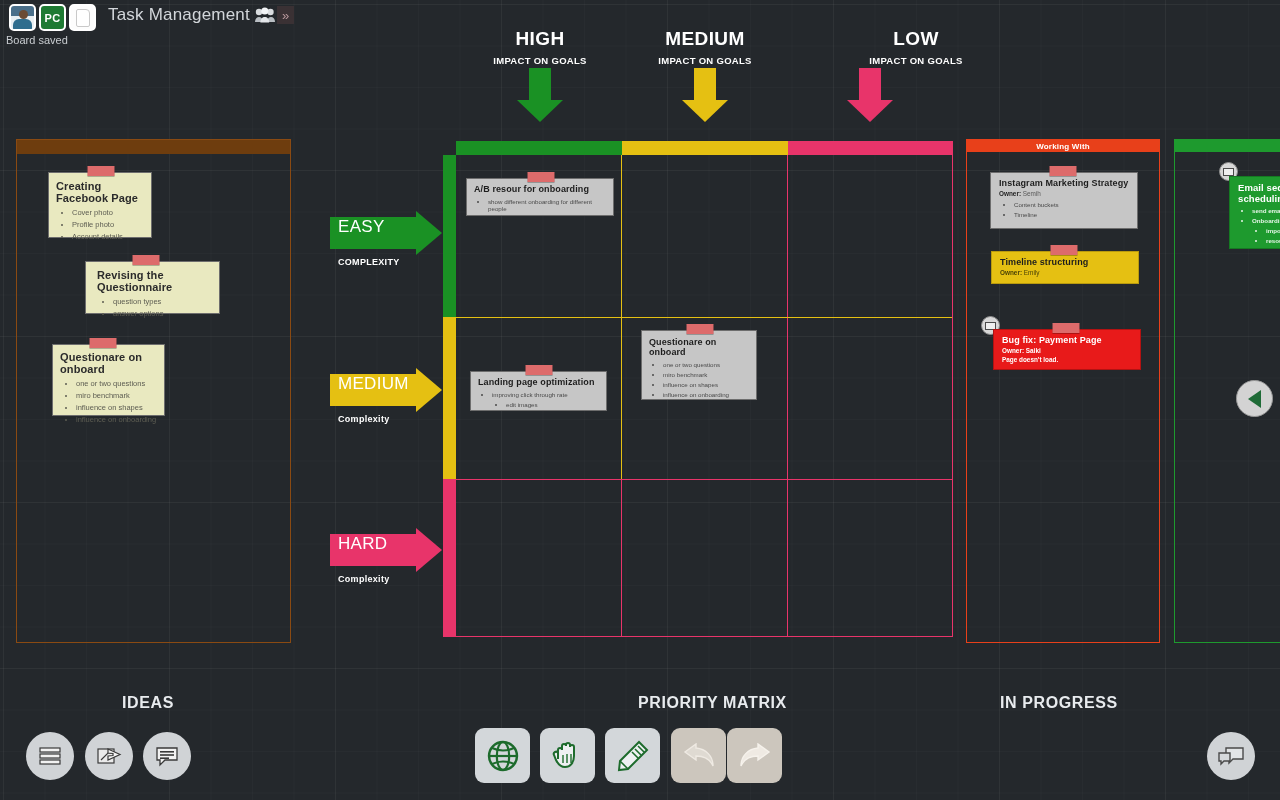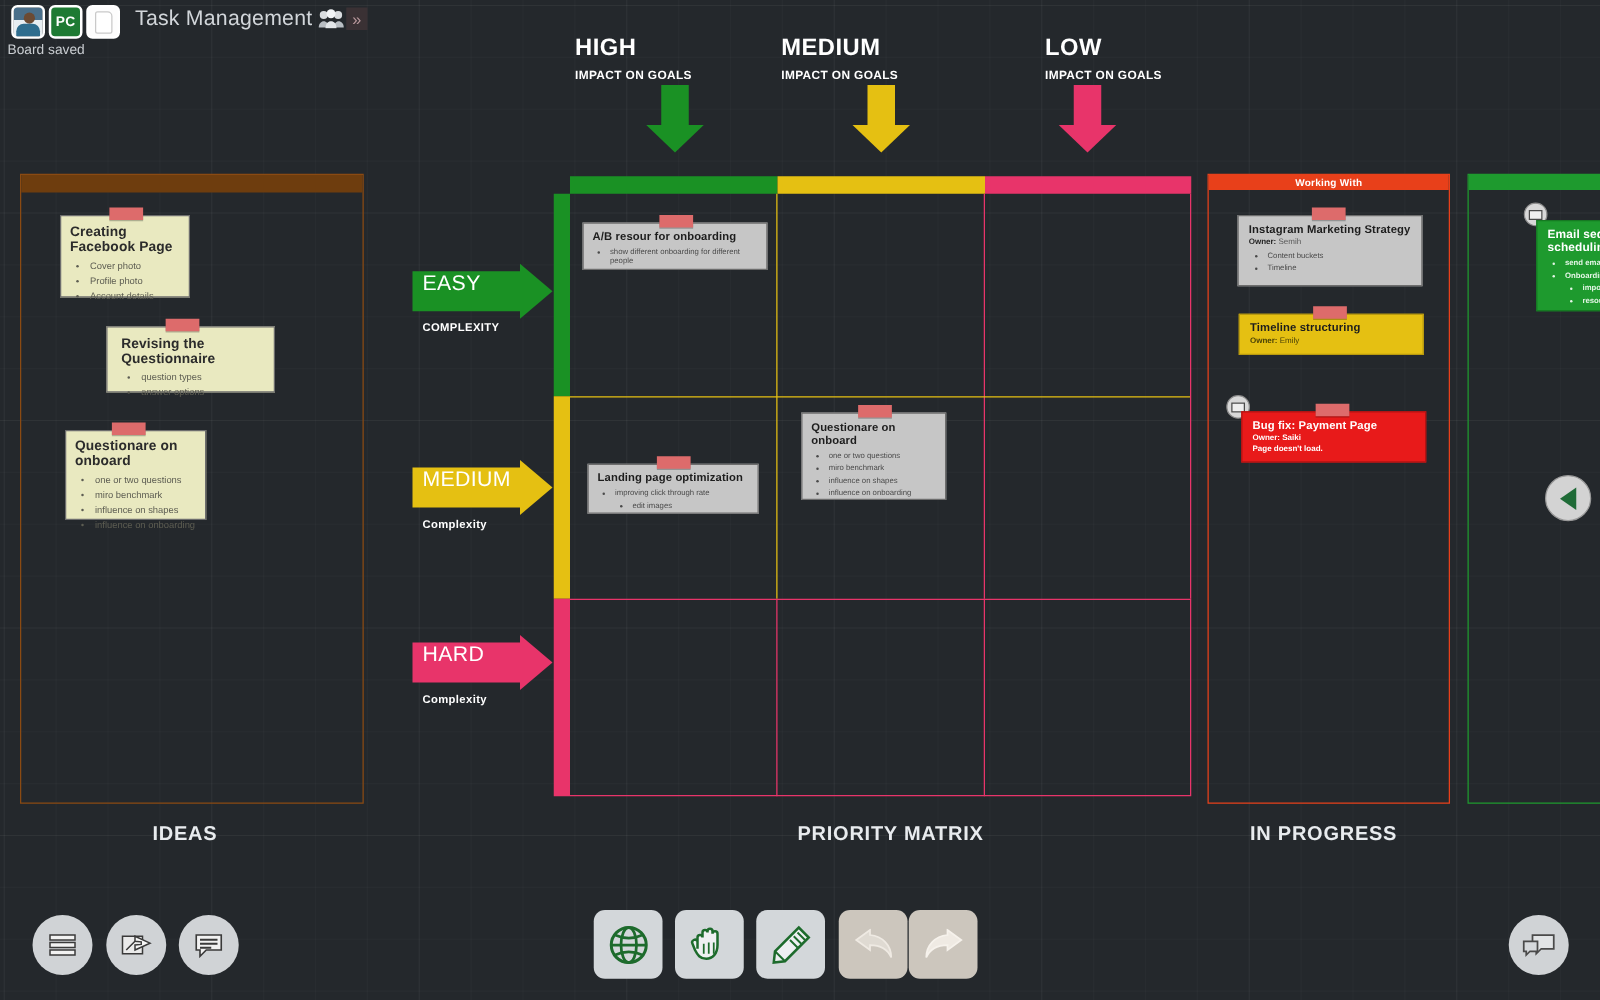--- a/index.html
+++ b/index.html
@@ -40,21 +40,21 @@
      background:#fff; border:1px solid #c9c9c9; border-radius:2px 4px 2px 2px; }
   #board-saved { position:absolute; left:6px; top:34px; color:#c9cdd1; font-size:11px; }
   #board-title { position:absolute; left:108px; top:5px; color:#d2d6da;
      font-size:17px; letter-spacing:.2px; }
   #team-icon { position:absolute; left:254px; top:7px; width:22px; height:16px; }
   #chev-btn { position:absolute; left:277px; top:6px; width:17px; height:18px;
      background:#3a3134; display:flex; align-items:center; justify-content:center;
      color:#b9989c; font-size:13px; }
 
   
-  .impact-head { position:absolute; width:160px; }
+  .impact-head { position:absolute; text-align:center; width:160px; }
   .impact-head .big { color:#fff; font-size:19px; font-weight:bold; letter-spacing:.4px; }
   .impact-head .sub { color:#fff; font-size:9.5px; font-weight:bold; margin-top:5px; letter-spacing:.3px; }
   .down-arrow { position:absolute; width:46px; }
   .down-arrow .shaft { width:22px; height:32px; margin:0 auto; }
   .down-arrow .tip { width:0; height:0; border-left:23px solid transparent;
      border-right:23px solid transparent; border-top:22px solid currentColor; }
 
   
   #matrix { position:absolute; left:443px; top:141px; width:510px; height:496px; }
   .mx-topband { position:absolute; top:0; height:14px; }
@@ -98,21 +98,21 @@
 
   .greencard { background:#1e9a2e; border-color:#157a22; }
   .greencard .ttl { color:#fff; }
   .greencard li { color:#e4f6e6; }
 
   
   .frame { position:absolute; border-style:solid; }
   .frame-head { position:absolute; left:0; top:0; width:100%;
      display:flex; align-items:center; justify-content:center; }
   .frame-head span { color:#fff; font-size:8px; font-weight:bold; letter-spacing:.2px; }
-  .frame-label { position:absolute; color:#e8ebee; font-size:16px; font-weight:bold; letter-spacing:.6px; }
+  .frame-label { position:absolute; color:#e8ebee; font-size:16px; font-weight:bold; letter-spacing:.6px;margin-top:35px; }
 
   
   .pin { position:absolute; width:19px; height:19px; border-radius:50%;
      background:#d8d8d8; border:1px solid #8d8d8d;
      display:flex; align-items:center; justify-content:center; }
   .pin .bub { width:11px; height:8px; border:1.4px solid #4a4a4a; background:#efefef; }
 
   
   #nav-left { position:absolute; left:1236px; top:380px; width:37px; height:37px;
      border-radius:50%; background:#d3d3d3; border:1px solid #999;
@@ -231,21 +231,21 @@
 
   <div class="cx-arrow" style="left:330px; top:368px; width:112px;">
     <div class="body" style="width:88px; background:#e5c012;"></div>
     <div class="head" style="left:86px; border-left:26px solid #e5c012;"></div>
     <div class="txt">
       <div class="t1">MEDIUM</div>
       <div class="t2">Complexity</div>
     </div>
   </div>
 
-  <div class="cx-arrow" style="left:330px; top:508px; width:112px;">
+  <div class="cx-arrow" style="left:330px; top:528px; width:112px;">
     <div class="body" style="width:88px; background:#e8346a;"></div>
     <div class="head" style="left:86px; border-left:26px solid #e8346a;"></div>
     <div class="txt">
       <div class="t1">HARD</div>
       <div class="t2">Complexity</div>
     </div>
   </div>
 
   <div id="matrix">
 

